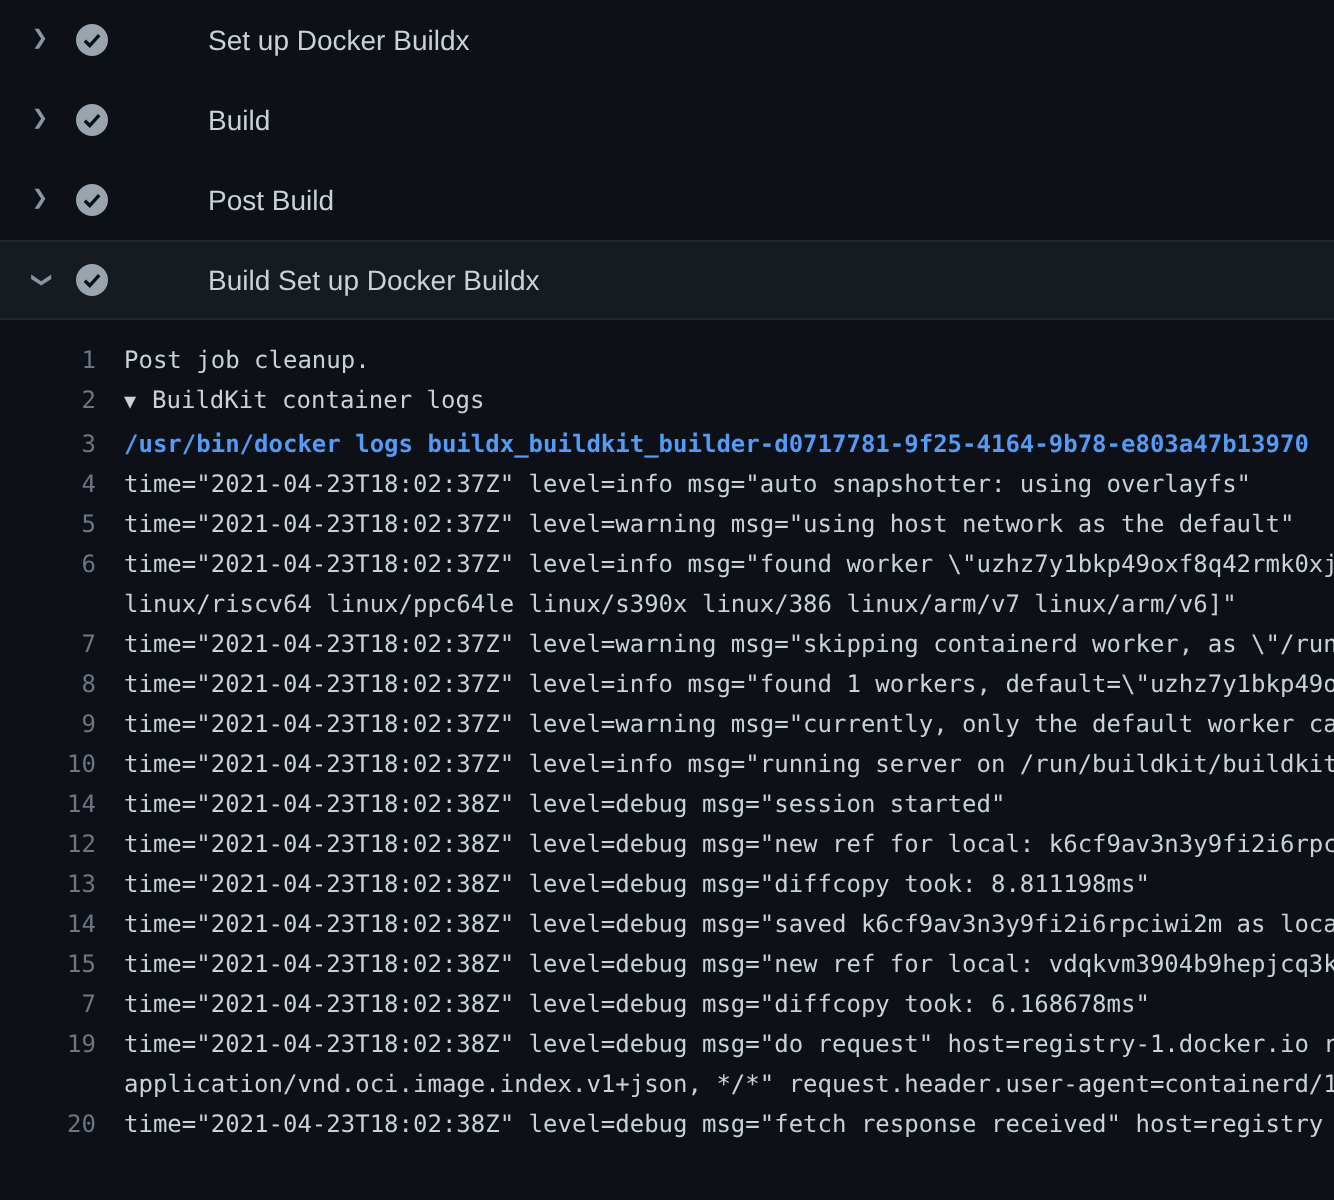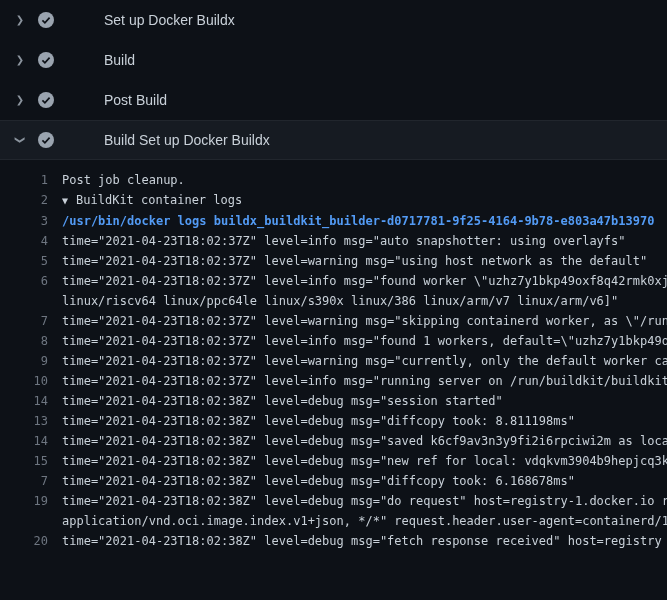--- a/index.html
+++ b/index.html
@@ -128,20 +128,21 @@
       <div class="log-line"><span class="log-num">3</span><span class="log-text command">/usr/bin/docker logs buildx_buildkit_builder-d0717781-9f25-4164-9b78-e803a47b13970</span></div>
       <div class="log-line"><span class="log-num">4</span><span class="log-text">time="2021-04-23T18:02:37Z" level=info msg="auto snapshotter: using overlayfs"</span></div>
       <div class="log-line"><span class="log-num">5</span><span class="log-text">time="2021-04-23T18:02:37Z" level=warning msg="using host network as the default"</span></div>
       <div class="log-line"><span class="log-num">6</span><span class="log-text">time="2021-04-23T18:02:37Z" level=info msg="found worker \"uzhz7y1bkp49oxf8q42rmk0xj</span></div>
       <div class="log-line"><span class="log-num"></span><span class="log-text">linux/riscv64 linux/ppc64le linux/s390x linux/386 linux/arm/v7 linux/arm/v6]"</span></div>
       <div class="log-line"><span class="log-num">7</span><span class="log-text">time="2021-04-23T18:02:37Z" level=warning msg="skipping containerd worker, as \"/run</span></div>
       <div class="log-line"><span class="log-num">8</span><span class="log-text">time="2021-04-23T18:02:37Z" level=info msg="found 1 workers, default=\"uzhz7y1bkp49o</span></div>
       <div class="log-line"><span class="log-num">9</span><span class="log-text">time="2021-04-23T18:02:37Z" level=warning msg="currently, only the default worker ca</span></div>
       <div class="log-line"><span class="log-num">10</span><span class="log-text">time="2021-04-23T18:02:37Z" level=info msg="running server on /run/buildkit/buildkit</span></div>
       <div class="log-line"><span class="log-num">14</span><span class="log-text">time="2021-04-23T18:02:38Z" level=debug msg="session started"</span></div>
+      <div class="log-line"><span class="log-num">12</span><span class="log-text">time="2021-04-23T18:02:38Z" level=debug msg="new ref for local: k6cf9av3n3y9fi2i6rpc</span></div>
       <div class="log-line"><span class="log-num">13</span><span class="log-text">time="2021-04-23T18:02:38Z" level=debug msg="diffcopy took: 8.811198ms"</span></div>
       <div class="log-line"><span class="log-num">14</span><span class="log-text">time="2021-04-23T18:02:38Z" level=debug msg="saved k6cf9av3n3y9fi2i6rpciwi2m as loca</span></div>
       <div class="log-line"><span class="log-num">15</span><span class="log-text">time="2021-04-23T18:02:38Z" level=debug msg="new ref for local: vdqkvm3904b9hepjcq3k</span></div>
       <div class="log-line"><span class="log-num">7</span><span class="log-text">time="2021-04-23T18:02:38Z" level=debug msg="diffcopy took: 6.168678ms"</span></div>
       <div class="log-line"><span class="log-num">19</span><span class="log-text">time="2021-04-23T18:02:38Z" level=debug msg="do request" host=registry-1.docker.io r</span></div>
       <div class="log-line"><span class="log-num"></span><span class="log-text">application/vnd.oci.image.index.v1+json, */*" request.header.user-agent=containerd/1.4</span></div>
       <div class="log-line"><span class="log-num">20</span><span class="log-text">time="2021-04-23T18:02:38Z" level=debug msg="fetch response received" host=registry</span></div>
     </div>
 </div>
 

